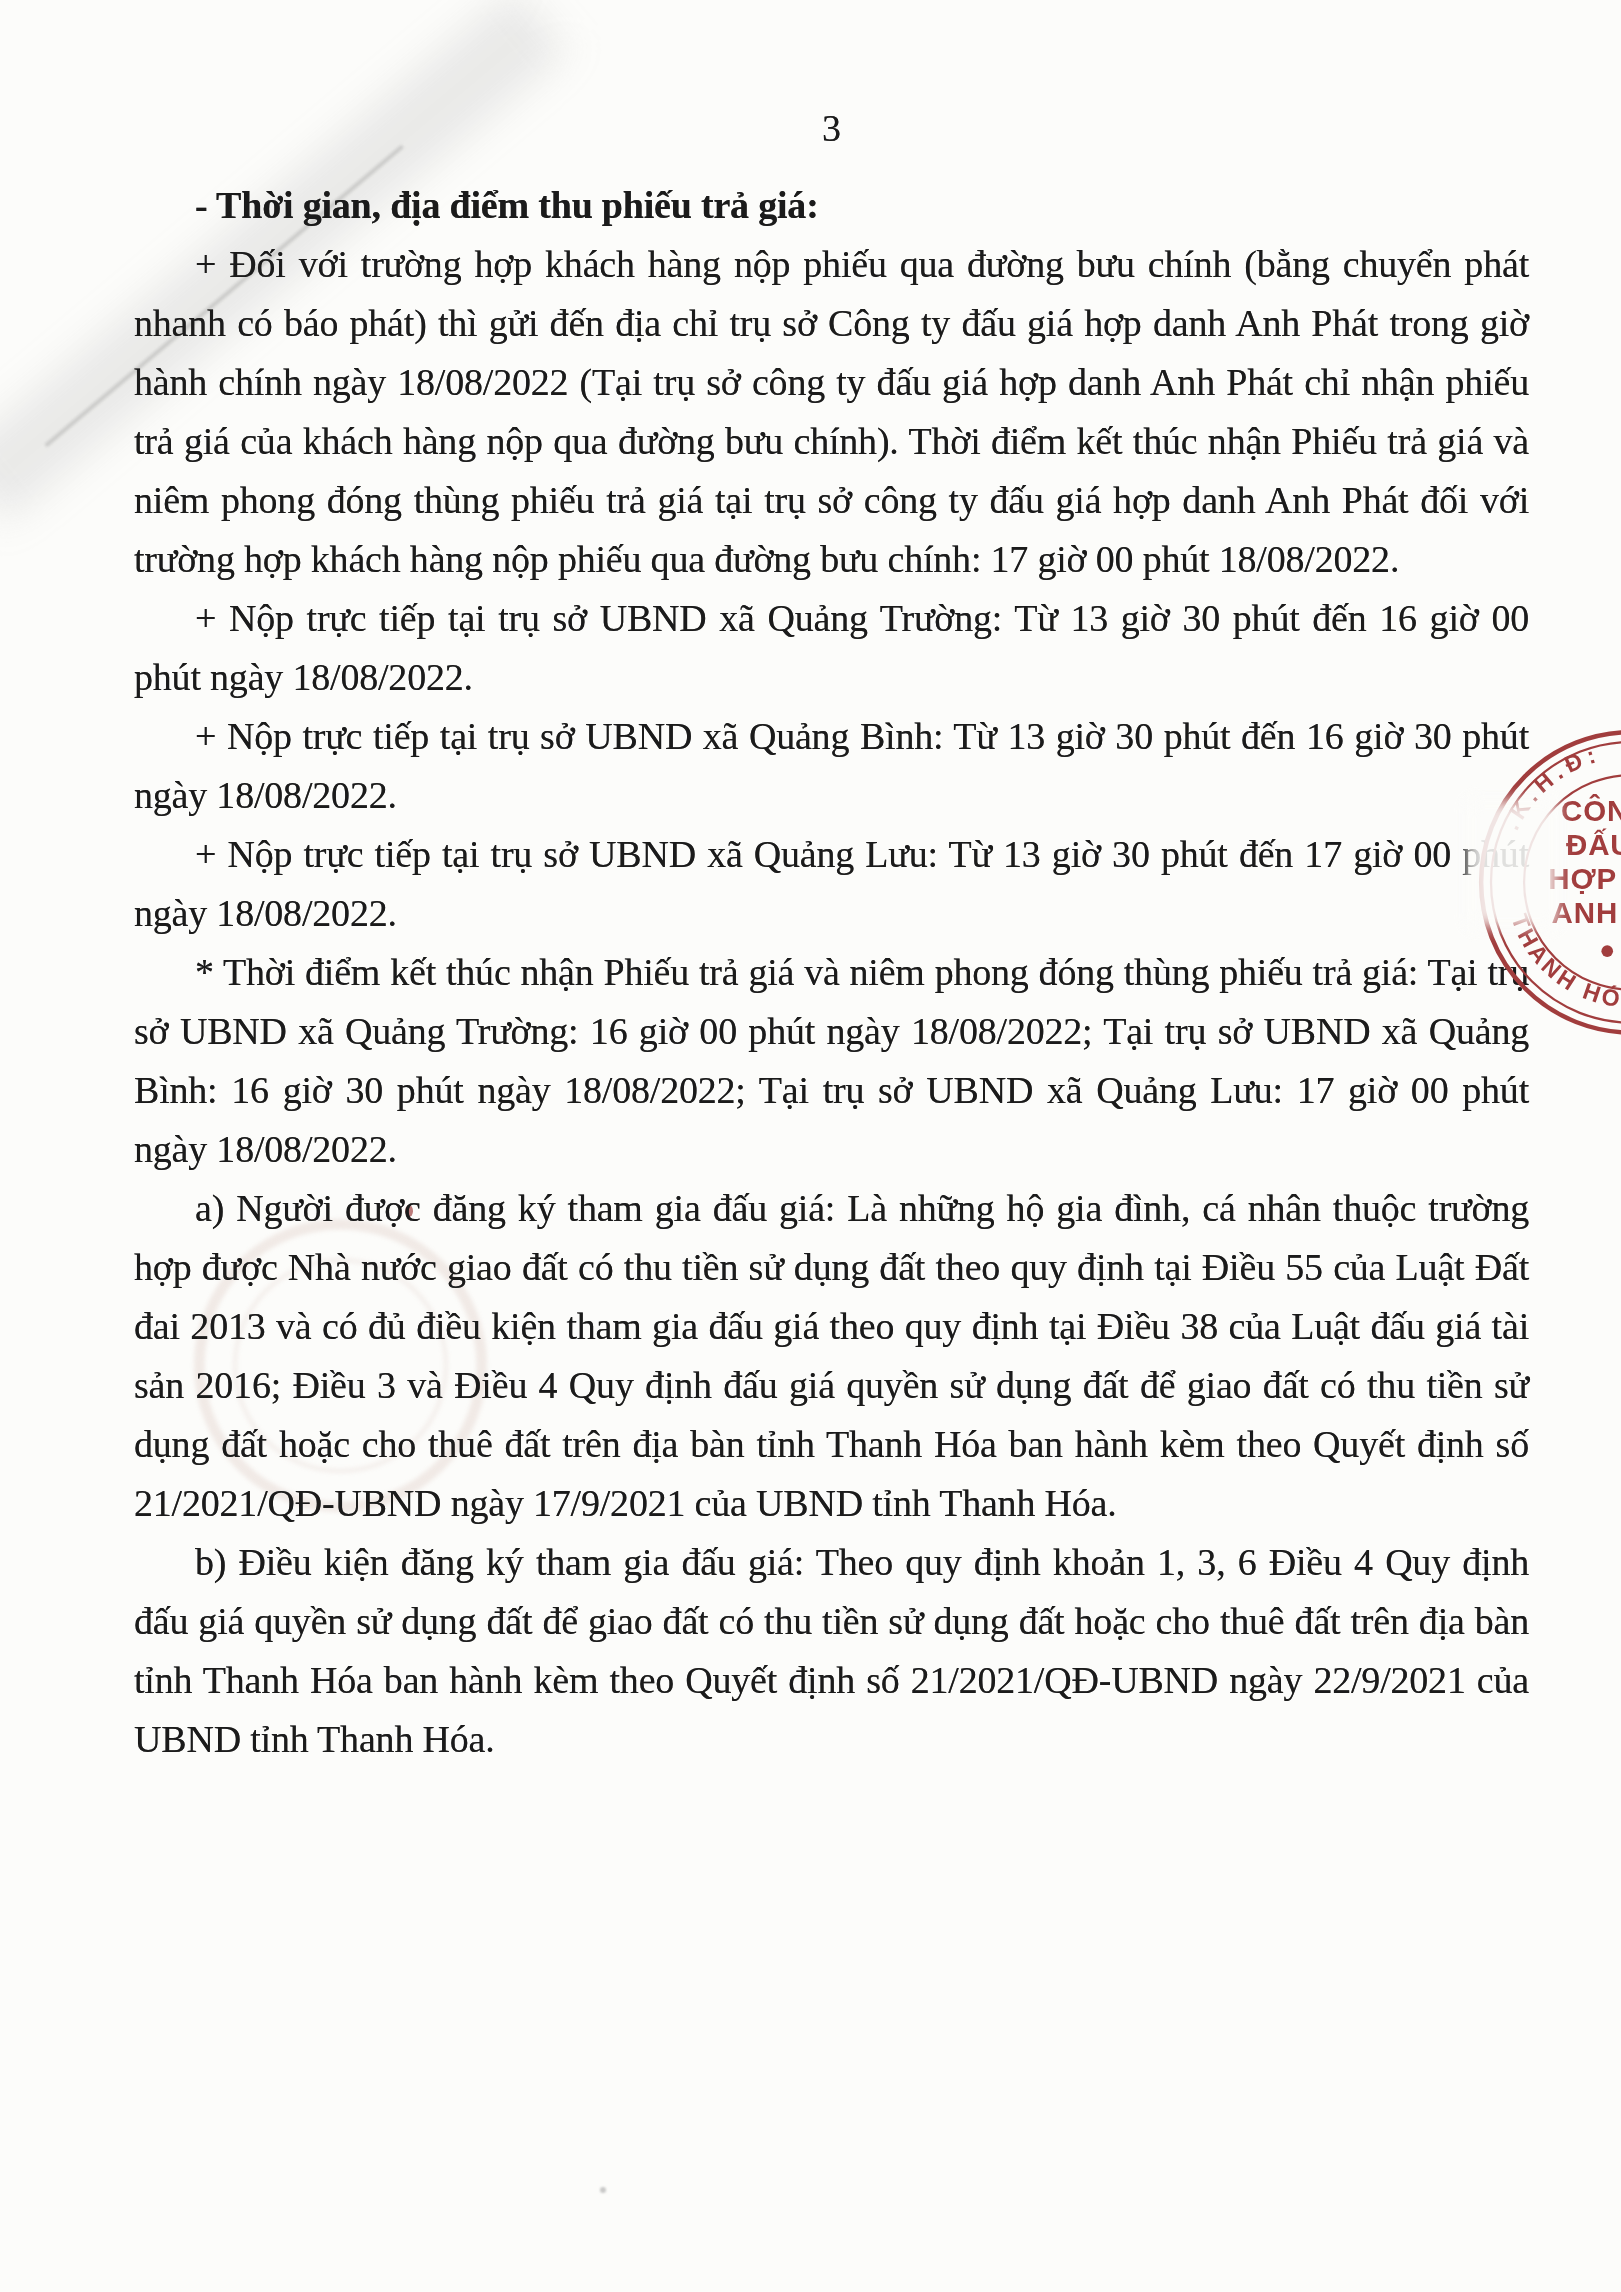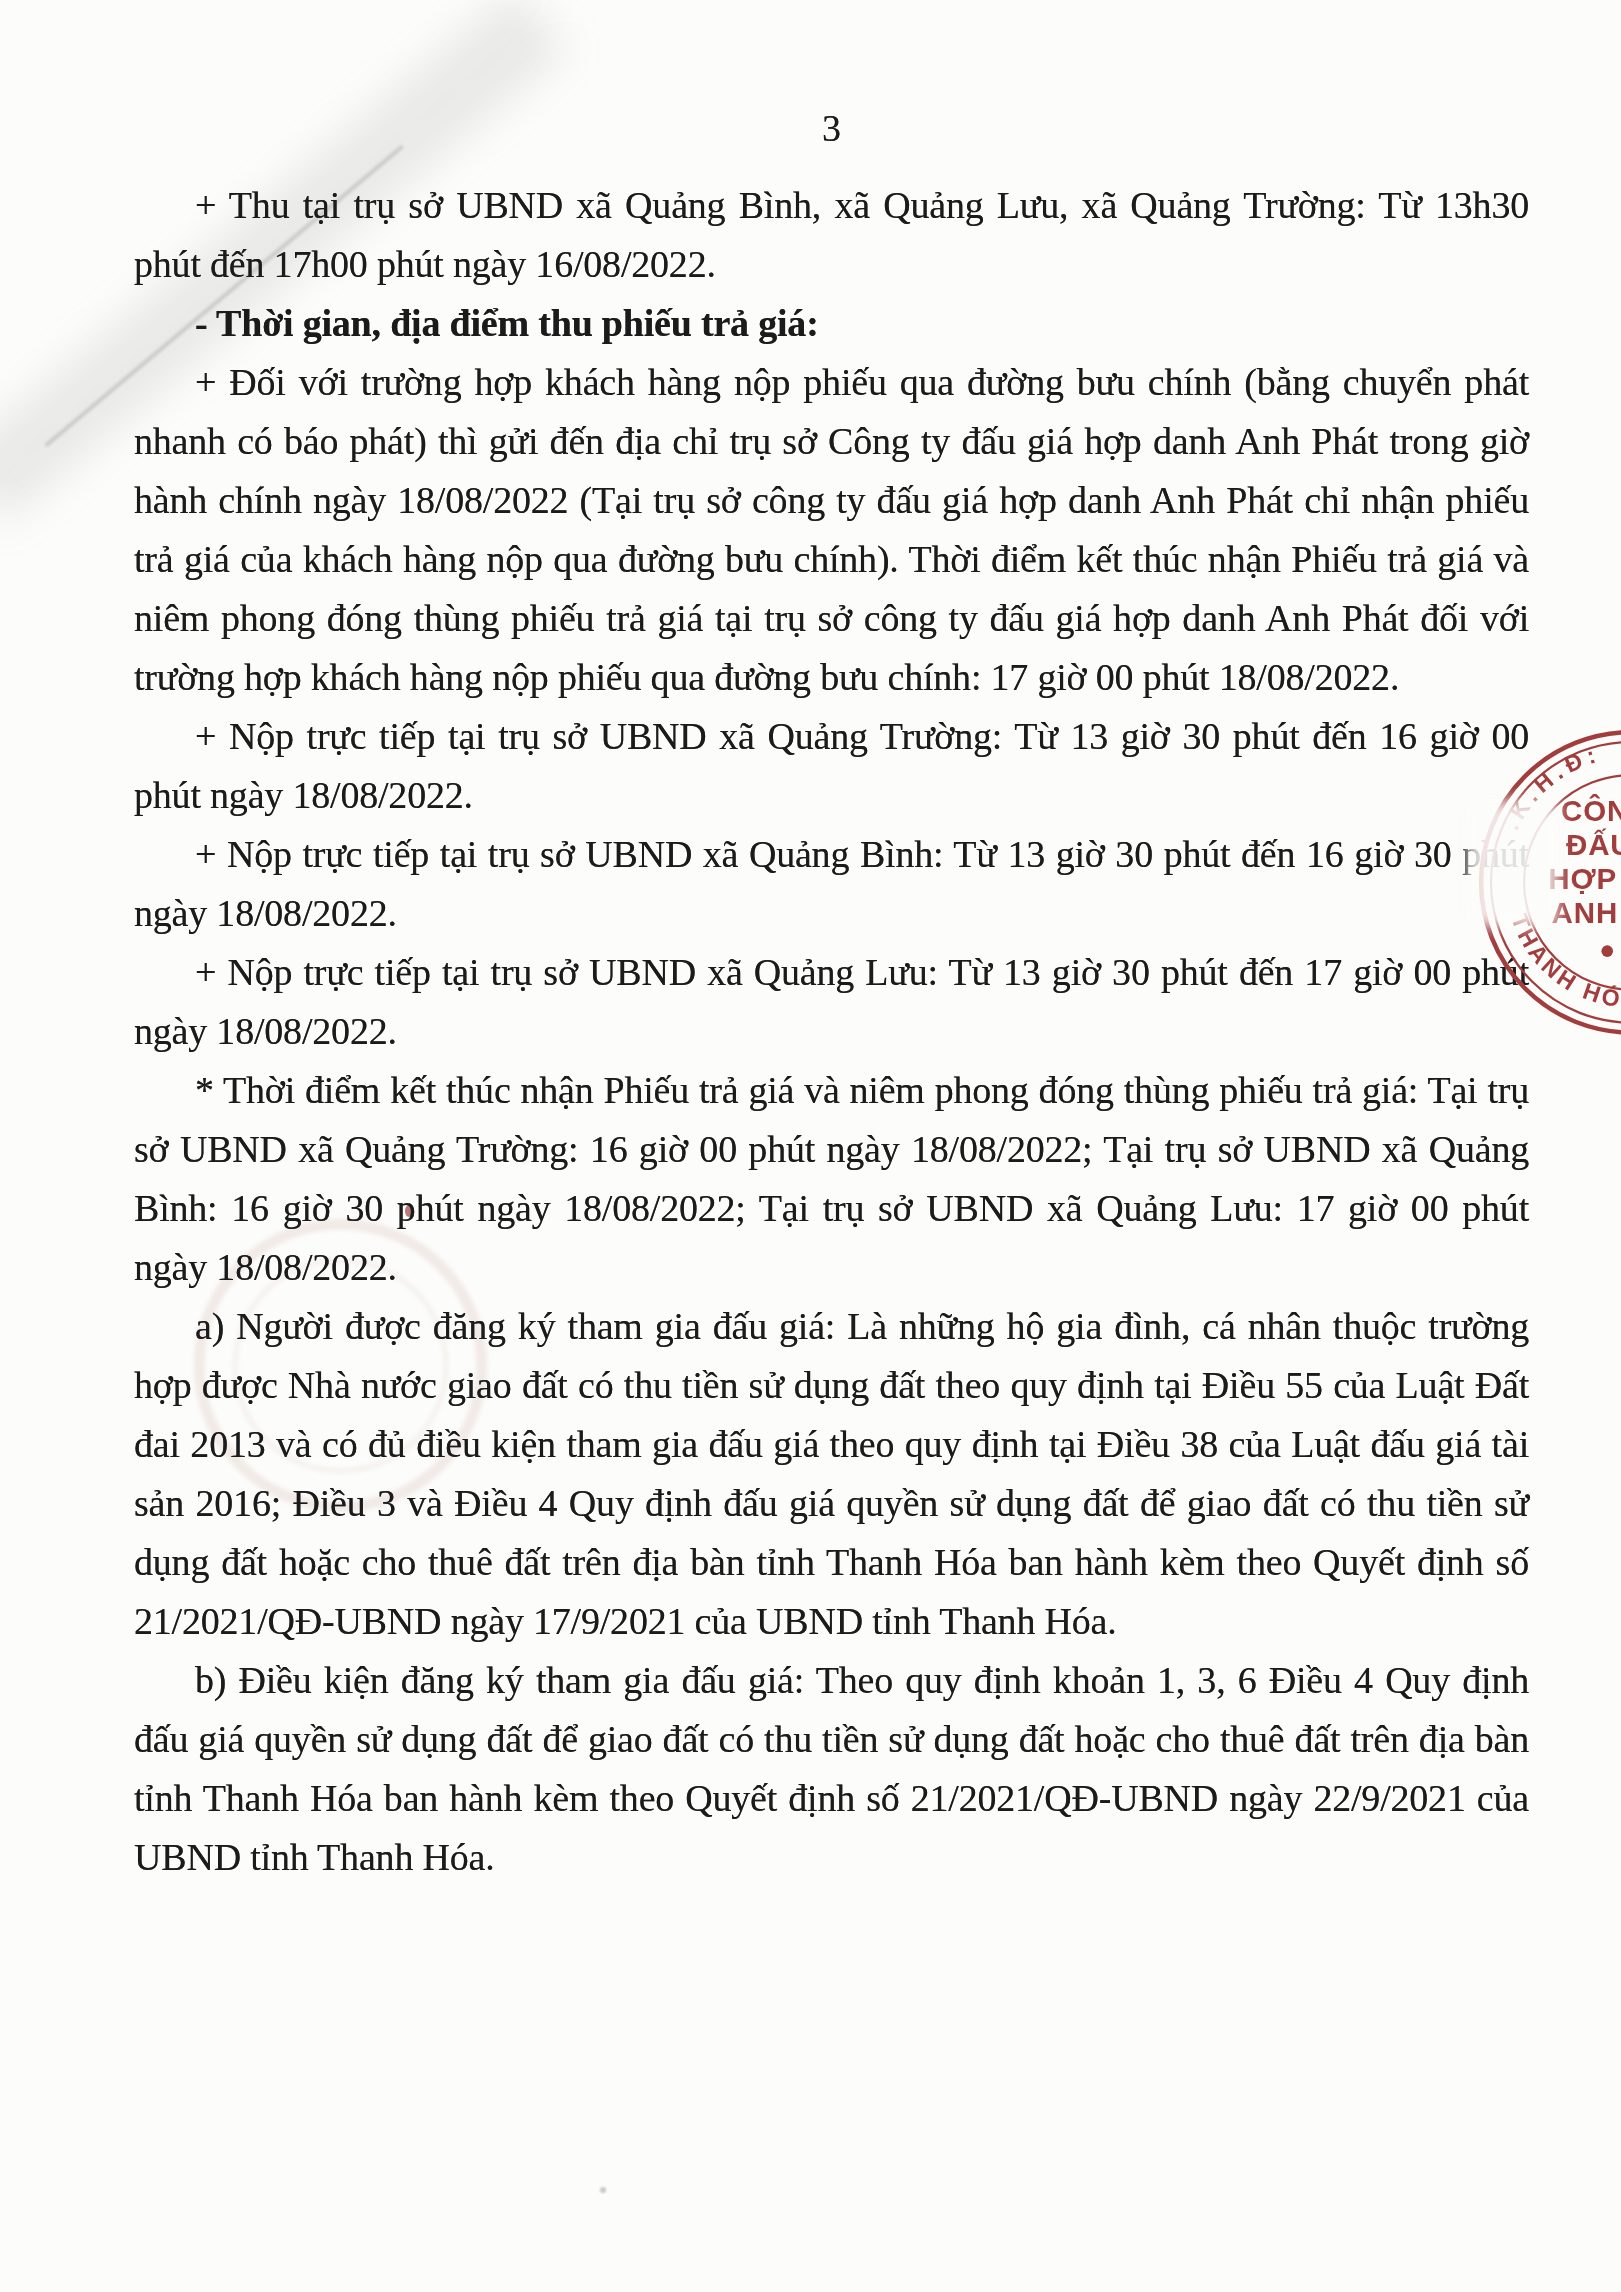--- a/index.html
+++ b/index.html
@@ -112,21 +112,20 @@
   <div class="gray-speck"></div>
 
   <svg class="ghost-seal" width="313" height="313" viewBox="0 0 350 350">
     <circle cx="175" cy="175" r="158" fill="none" stroke="rgba(175,125,115,0.14)" stroke-width="12"></circle>
     <circle cx="175" cy="175" r="118" fill="none" stroke="rgba(175,125,115,0.10)" stroke-width="5"></circle>
   </svg>
 
   <div class="page-number">3</div>
 
   <div class="content">
-    <p>+ Thu tại trụ sở UBND xã Quảng Bình, xã Quảng Lưu, xã Quảng Trường: Từ 13h30 phút đến 17h00 phút ngày 16/08/2022.</p>
     <p class="bold">- Thời gian, địa điểm thu phiếu trả giá:</p>
     <p>+ Đối với trường hợp khách hàng nộp phiếu qua đường bưu chính (bằng chuyển phát nhanh có báo phát) thì gửi đến địa chỉ trụ sở Công ty đấu giá hợp danh Anh Phát trong giờ hành chính ngày 18/08/2022 (Tại trụ sở công ty đấu giá hợp danh Anh Phát chỉ nhận phiếu trả giá của khách hàng nộp qua đường bưu chính). Thời điểm kết thúc nhận Phiếu trả giá và niêm phong đóng thùng phiếu trả giá tại trụ sở công ty đấu giá hợp danh Anh Phát đối với trường hợp khách hàng nộp phiếu qua đường bưu chính: 17 giờ 00 phút 18/08/2022.</p>
     <p>+ Nộp trực tiếp tại trụ sở UBND xã Quảng Trường: Từ 13 giờ 30 phút đến 16 giờ 00 phút ngày 18/08/2022.</p>
     <p>+ Nộp trực tiếp tại trụ sở UBND xã Quảng Bình: Từ 13 giờ 30 phút đến 16 giờ 30 phút ngày 18/08/2022.</p>
     <p>+ Nộp trực tiếp tại trụ sở UBND xã Quảng Lưu: Từ 13 giờ 30 phút đến 17 giờ 00 phút ngày 18/08/2022.</p>
     <p>* Thời điểm kết thúc nhận Phiếu trả giá và niêm phong đóng thùng phiếu trả giá: Tại trụ sở UBND xã Quảng Trường: 16 giờ 00 phút ngày 18/08/2022; Tại trụ sở UBND xã Quảng Bình: 16 giờ 30 phút ngày 18/08/2022; Tại trụ sở UBND xã Quảng Lưu: 17 giờ 00 phút ngày 18/08/2022.</p>
     <p>a) Người được đăng ký tham gia đấu giá: Là những hộ gia đình, cá nhân thuộc trường hợp được Nhà nước giao đất có thu tiền sử dụng đất theo quy định tại Điều 55 của Luật Đất đai 2013 và có đủ điều kiện tham gia đấu giá theo quy định tại Điều 38 của Luật đấu giá tài sản 2016; Điều 3 và Điều 4 Quy định đấu giá quyền sử dụng đất để giao đất có thu tiền sử dụng đất hoặc cho thuê đất trên địa bàn tỉnh Thanh Hóa ban hành kèm theo Quyết định số 21/2021/QĐ-UBND ngày 17/9/2021 của UBND tỉnh Thanh Hóa.</p>
     <p>b) Điều kiện đăng ký tham gia đấu giá: Theo quy định khoản 1, 3, 6 Điều 4 Quy định đấu giá quyền sử dụng đất để giao đất có thu tiền sử dụng đất hoặc cho thuê đất trên địa bàn tỉnh Thanh Hóa ban hành kèm theo Quyết định số 21/2021/QĐ-UBND ngày 22/9/2021 của UBND tỉnh Thanh Hóa.</p>
   </div>
 

